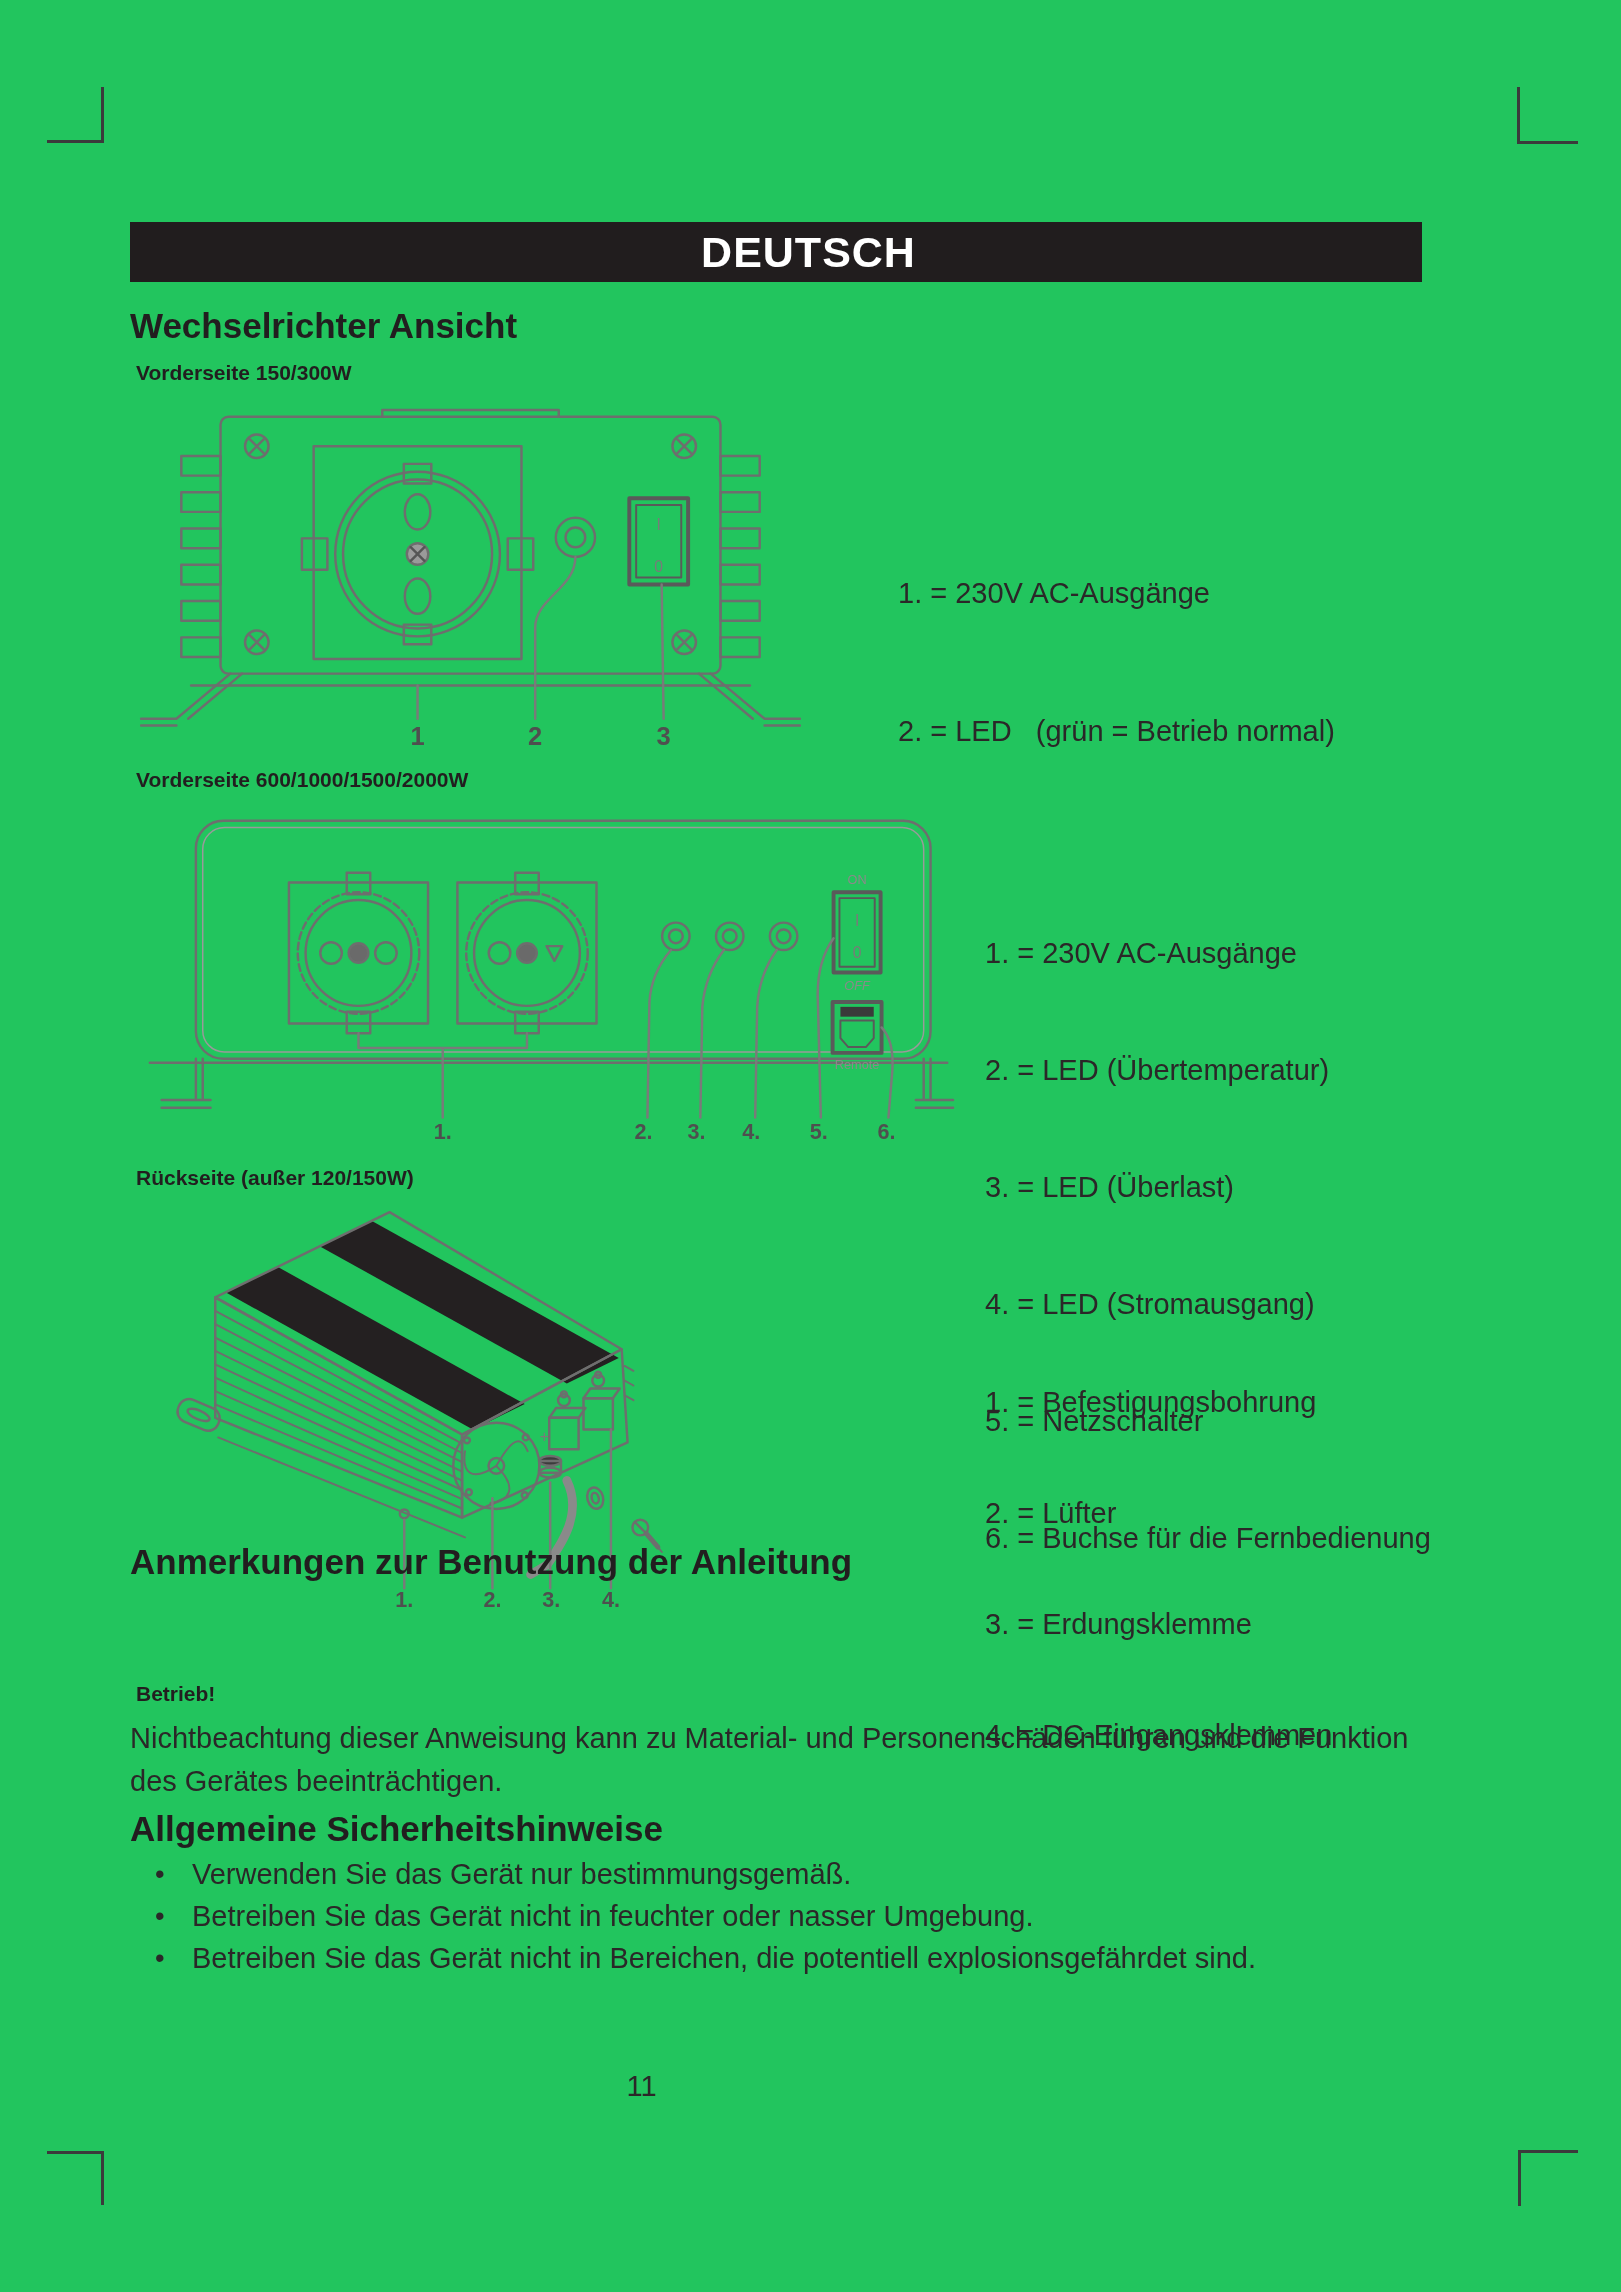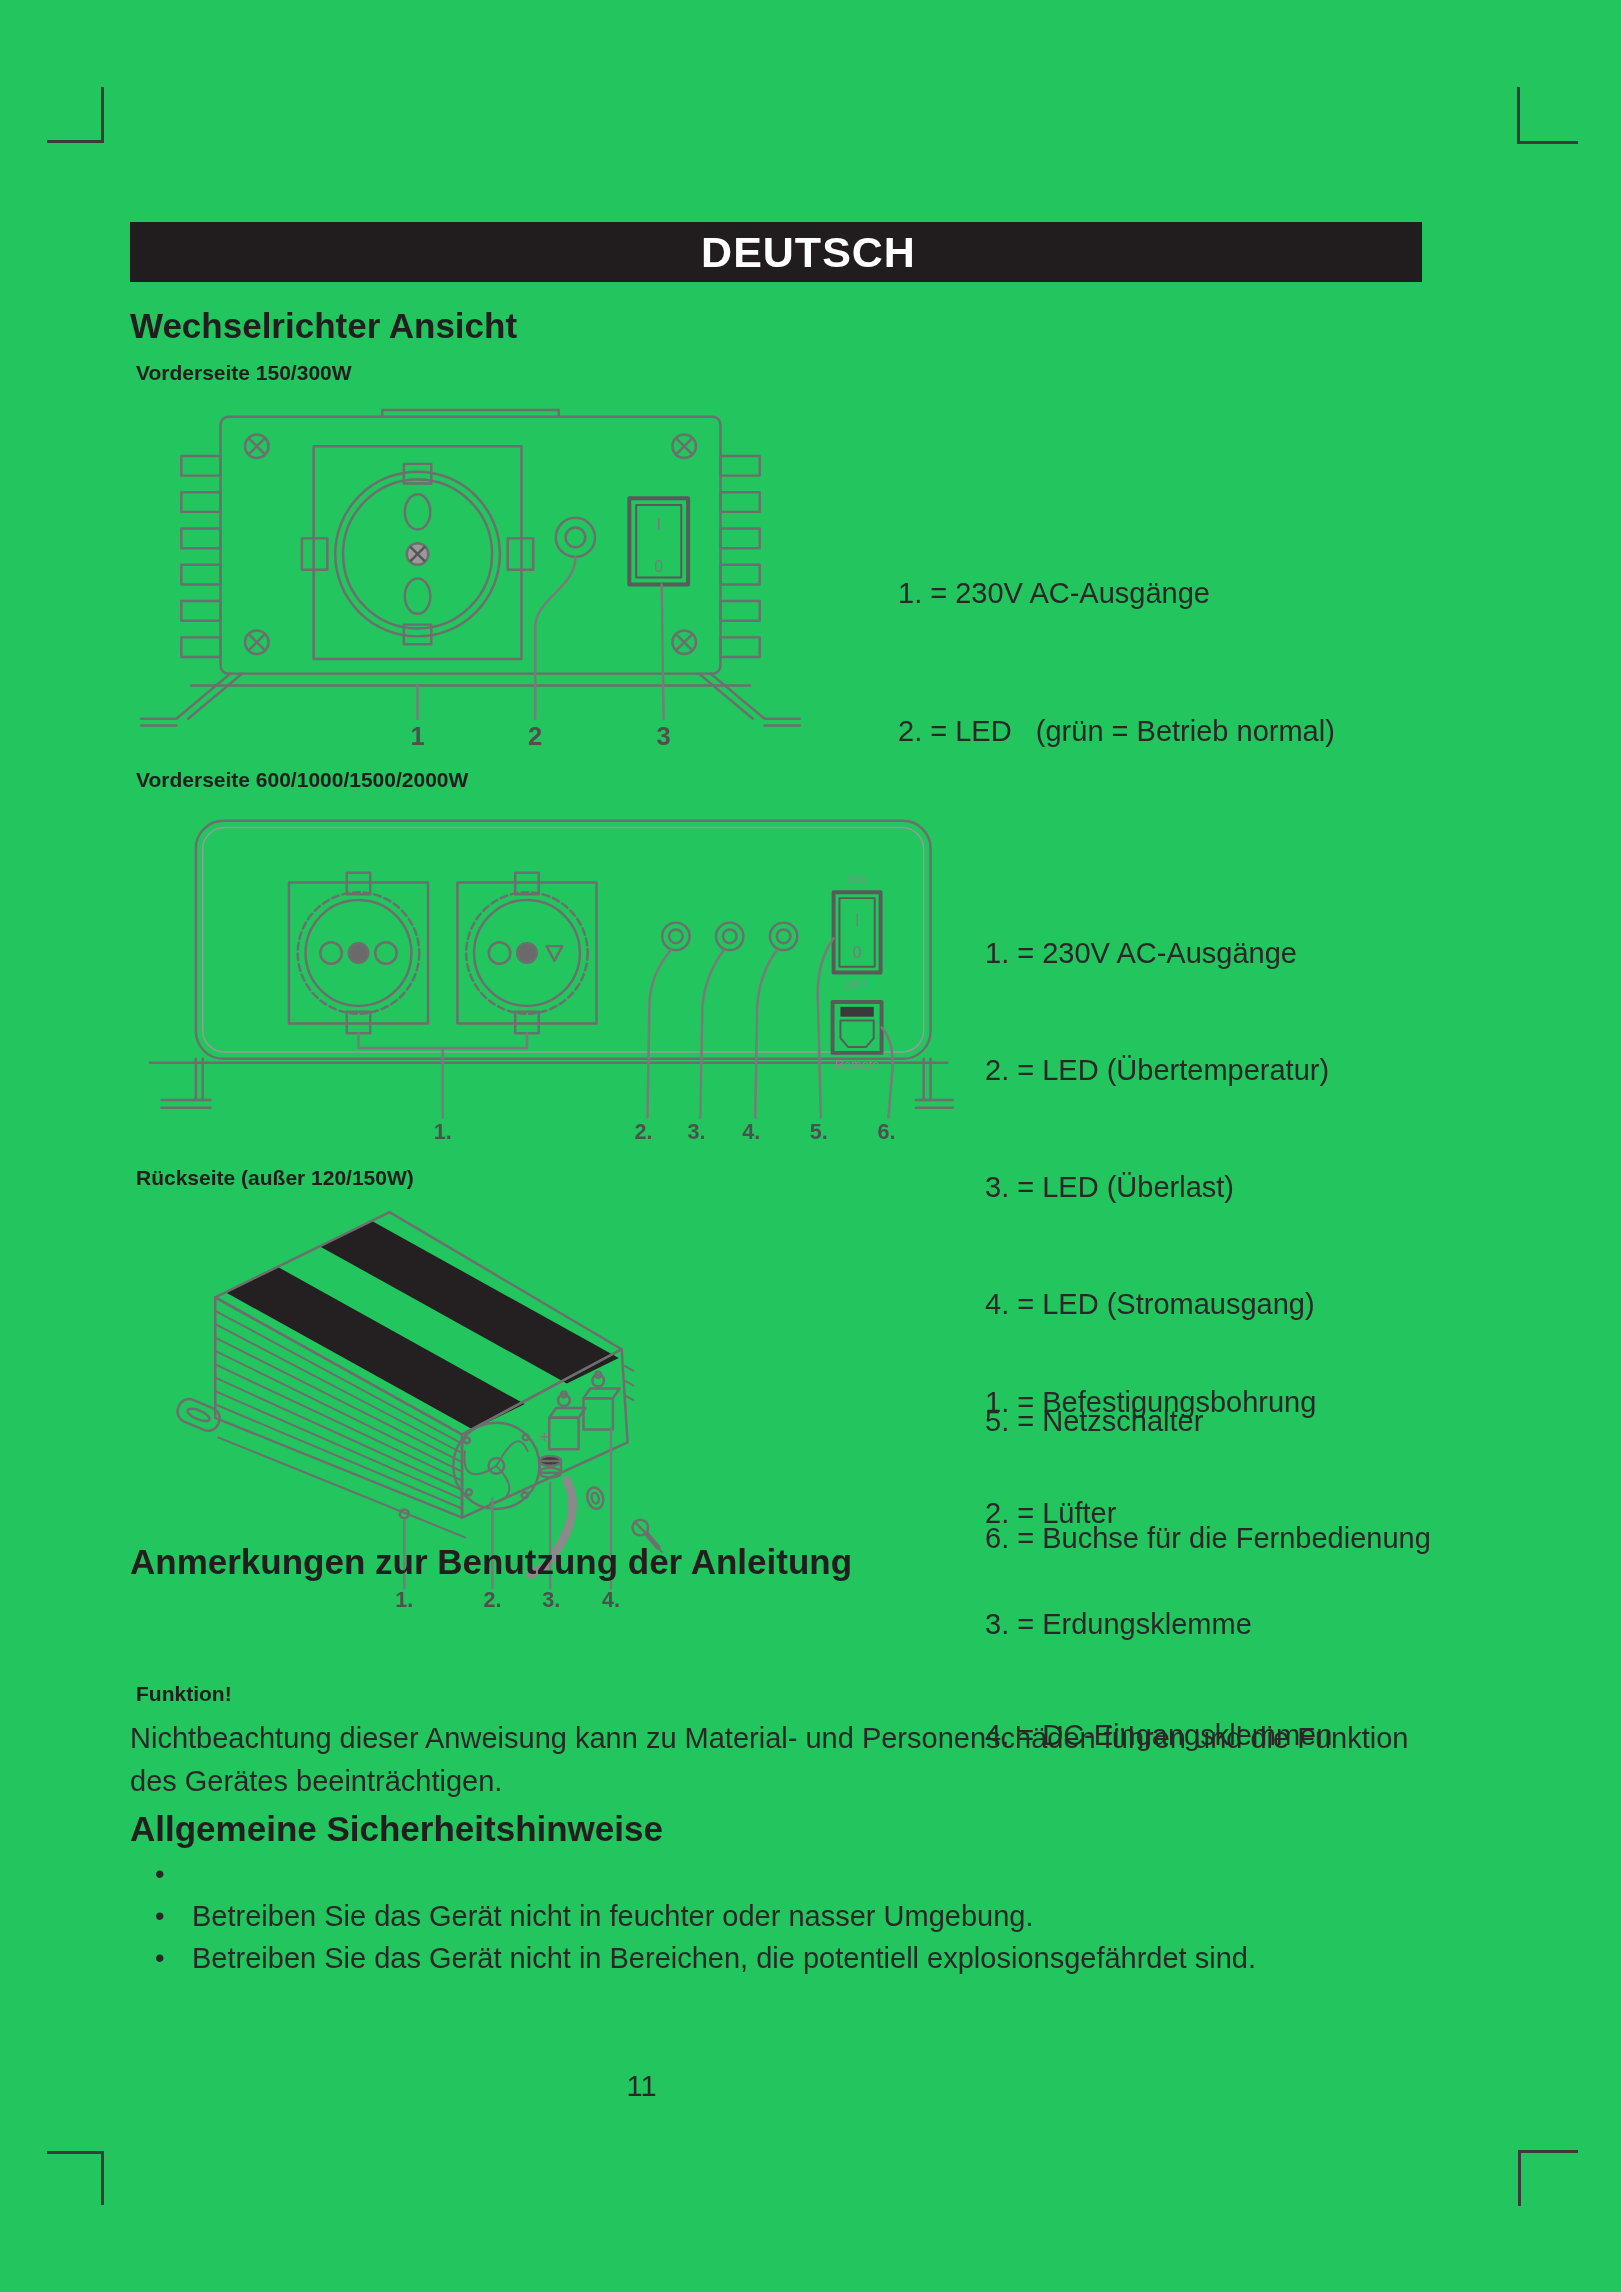--- a/index.html
+++ b/index.html
@@ -300,27 +300,28 @@
   </svg>
 
   <div class="legend legend3">
     <div class="ln">1. = Befestigungsbohrung</div>
     <div class="ln">2. = Lüfter</div>
     <div class="ln">3. = Erdungsklemme</div>
     <div class="ln">4. = DC-Eingangsklemmen</div>
   </div>
 
   <div class="h2" style="top:1542px;">Anmerkungen zur Benutzung der Anleitung</div>
-  <div class="h3" style="top:1682px;">Funktion!</div>
+  <div class="h3" style="top:1682px;">Betrieb!</div>
   <div class="para">Nichtbeachtung dieser Anweisung kann zu Material- und Personenschäden führen und die Funktion des Gerätes beeinträchtigen.</div>
 
   <div class="h2" style="top:1809px;">Allgemeine Sicherheitshinweise</div>
   <div class="bullets">
     <div class="bullet-row">
       <span class="dot">•</span>
+      <span>Verwenden Sie das Gerät nur bestimmungsgemäß.</span>
     </div>
     <div class="bullet-row">
       <span class="dot">•</span>
       <span>Betreiben Sie das Gerät nicht in feuchter oder nasser Umgebung.</span>
     </div>
     <div class="bullet-row">
       <span class="dot">•</span>
       <span>Betreiben Sie das Gerät nicht in Bereichen, die potentiell explosionsgefährdet sind.</span>
     </div>
   </div>

